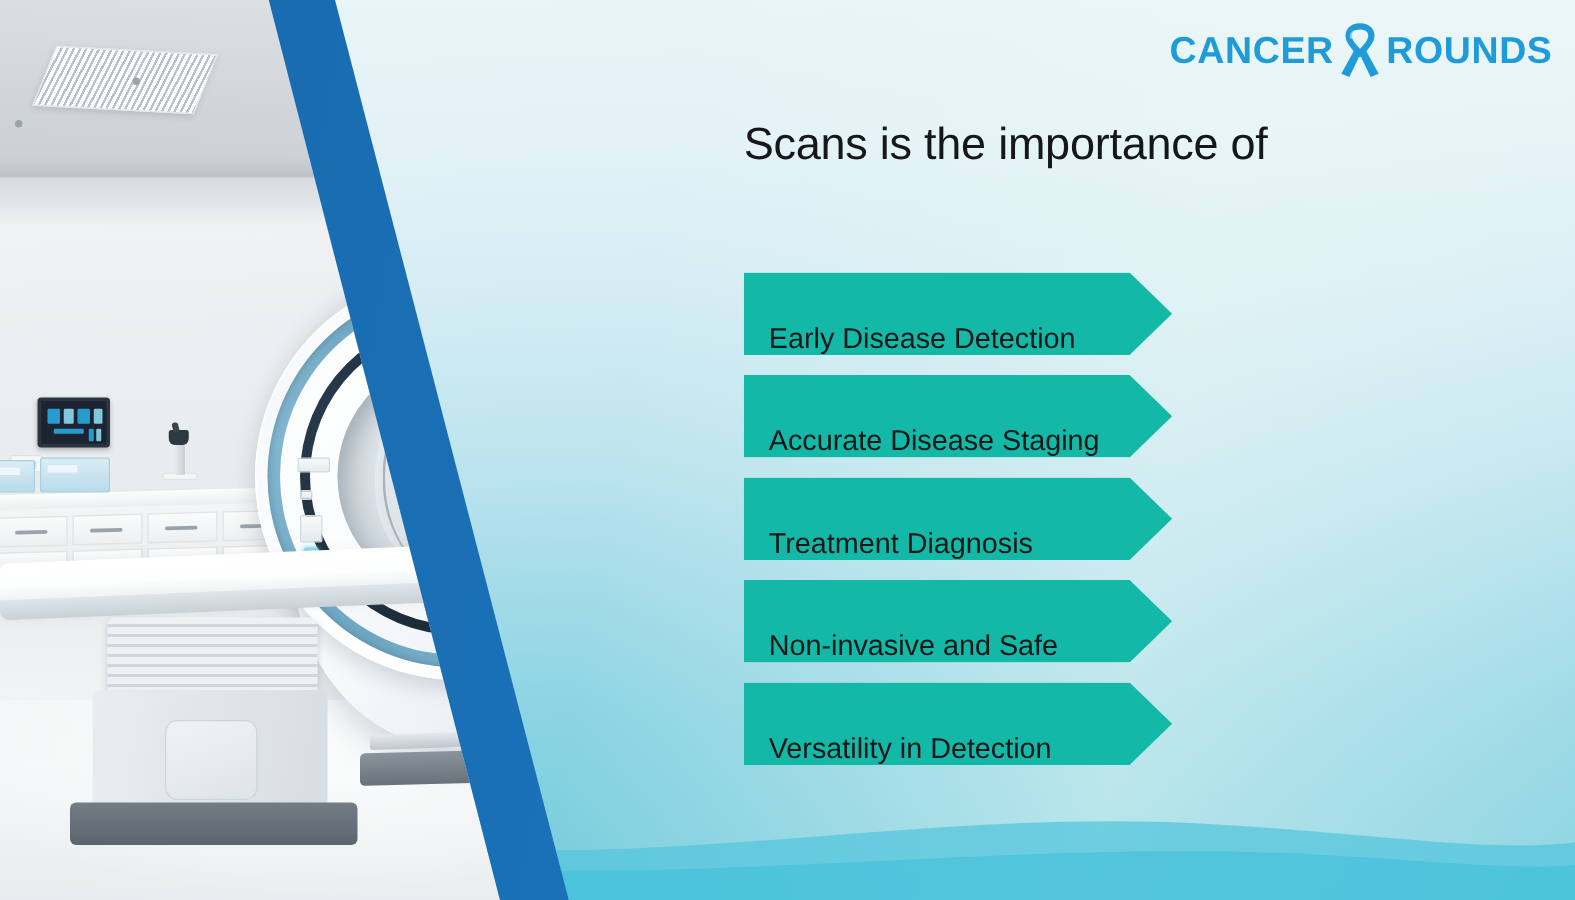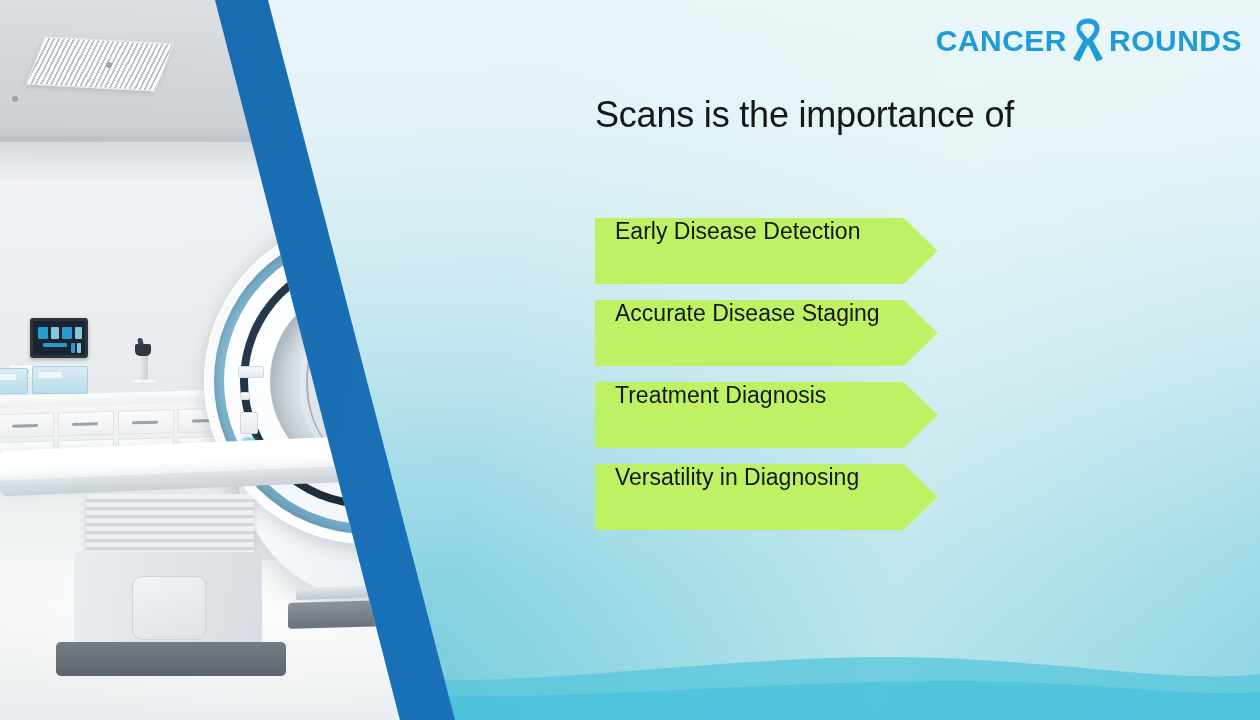--- a/index.html
+++ b/index.html
@@ -323,22 +323,22 @@
   }
 
   
   .benefit-list {
     position:absolute; left:595px; top:218px;
     display:flex; flex-direction:column; gap:16px;
   }
   .benefit {
     position:relative;
     height:66px;
-    display:flex; align-items:flex-start;
-    background:#bef264;
+    display:flex; align-items:flex-end;
+    background:#14b8a6;
     padding:0 58px 0 20px;
     font-size:23px; color:#15171a;
     white-space:nowrap;
     clip-path:polygon(0 0, calc(100% - 34px) 0, 100% 50%, calc(100% - 34px) 100%, 0 100%);
     filter:drop-shadow(0 2px 3px rgba(60,90,105,0.16));
   }
 </style>
 </head>
 <body>
 
@@ -491,17 +491,20 @@
     <div class="benefit">
       <span>Early Disease Detection</span>
     </div>
     <div class="benefit">
       <span>Accurate Disease Staging</span>
     </div>
     <div class="benefit">
       <span>Treatment Diagnosis</span>
     </div>
     <div class="benefit">
-      <span>Versatility in Diagnosing</span>
+      <span>Non-invasive and Safe</span>
+    </div>
+    <div class="benefit">
+      <span>Versatility in Detection</span>
     </div>
   </div>
 
 </div>
 
 </body></html>

